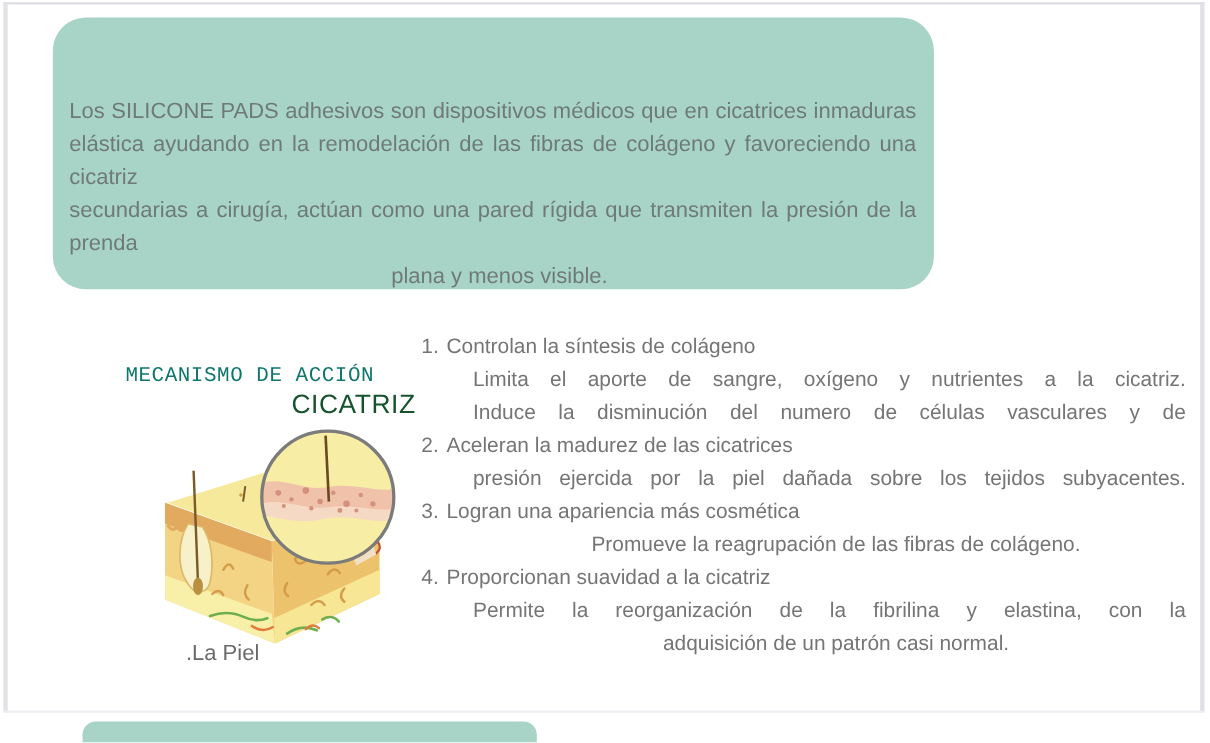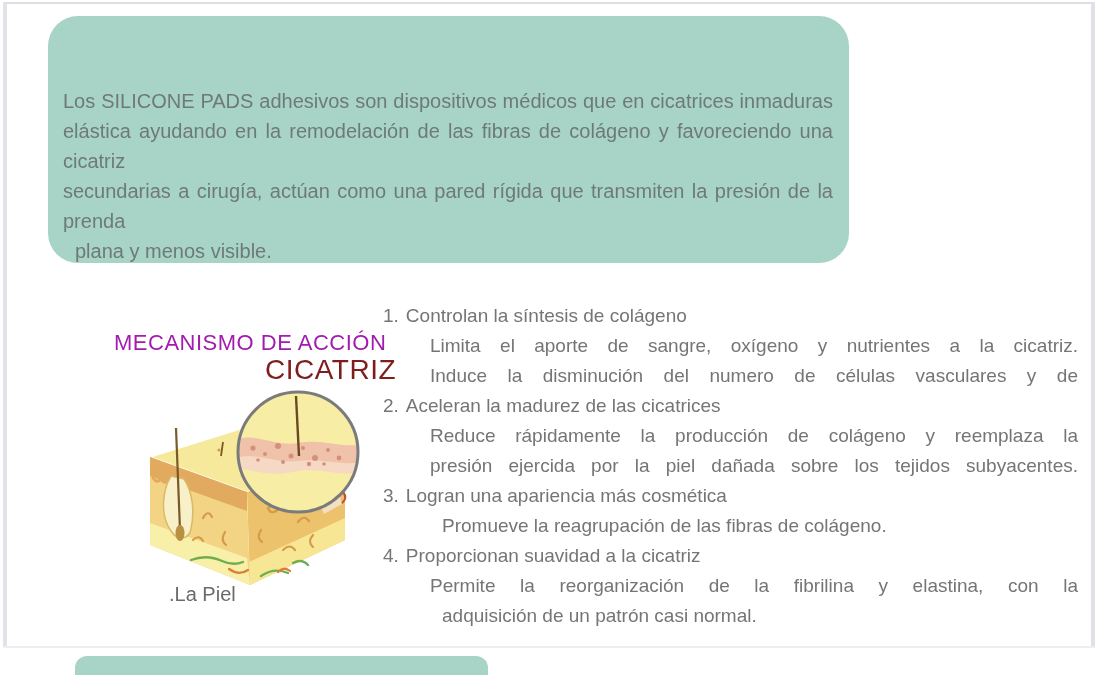--- a/index.html
+++ b/index.html
@@ -17,30 +17,30 @@
   .frame-bottom{left:3px;top:646px;width:1092px;height:2px;background:#ededf2;}
 
   
   .hero{
     position:absolute;left:48px;top:16px;width:801px;height:247px;
     background:#a7d4c7;border-radius:30px;box-sizing:border-box;
     padding:70px 16px 0 15px;
     color:#6f7a77;font-size:20px;line-height:30px;
   }
   .jl{text-align:justify;text-align-last:justify;}
-  .ll{text-align:left;margin-left:12px;}
+  .ll{text-align:center;margin-left:12px;}
 
   
   .mech-heading{
     position:absolute;left:114px;top:330px;
-    font-size:22px;color:#a21caf;letter-spacing:0.5px;white-space:nowrap;
+    font-size:19px;color:#0f766e;letter-spacing:0.5px;white-space:nowrap;font-family:Liberation Mono, monospace;
   }
   .scar-label{
     position:absolute;left:265px;top:354px;
-    font-size:28px;color:#7f1d1d;letter-spacing:0.5px;white-space:nowrap;
+    font-size:24px;color:#14532d;letter-spacing:0.5px;white-space:nowrap;
   }
   .skin-art{position:absolute;left:133px;top:390px;width:230px;height:210px;}
   .skin-caption{
     position:absolute;left:151px;top:583px;
     font-size:20px;color:#6a6a6a;white-space:nowrap;margin-left:18px;
   }
 
   
   .action-list{
     position:absolute;left:383px;top:301px;width:695px;
@@ -168,21 +168,20 @@
   </div>
   <div class="item-detail">
     <div class="jl">Limita el aporte de sangre, oxígeno y nutrientes a la cicatriz.</div>
     <div class="jl">Induce la disminución del numero de células vasculares y de</div>
   </div>
 
   <div class="item-title">
     <span class="num">2.</span><span>Aceleran la madurez de las cicatrices</span>
   </div>
   <div class="item-detail">
-    <div class="jl">Reduce rápidamente la producción de colágeno y reemplaza la</div>
     <div class="jl">presión ejercida por la piel dañada sobre los tejidos subyacentes.</div>
   </div>
 
   <div class="item-title">
     <span class="num">3.</span><span>Logran una apariencia más cosmética</span>
   </div>
   <div class="item-detail">
     <div class="ll">Promueve la reagrupación de las fibras de colágeno.</div>
   </div>
 

